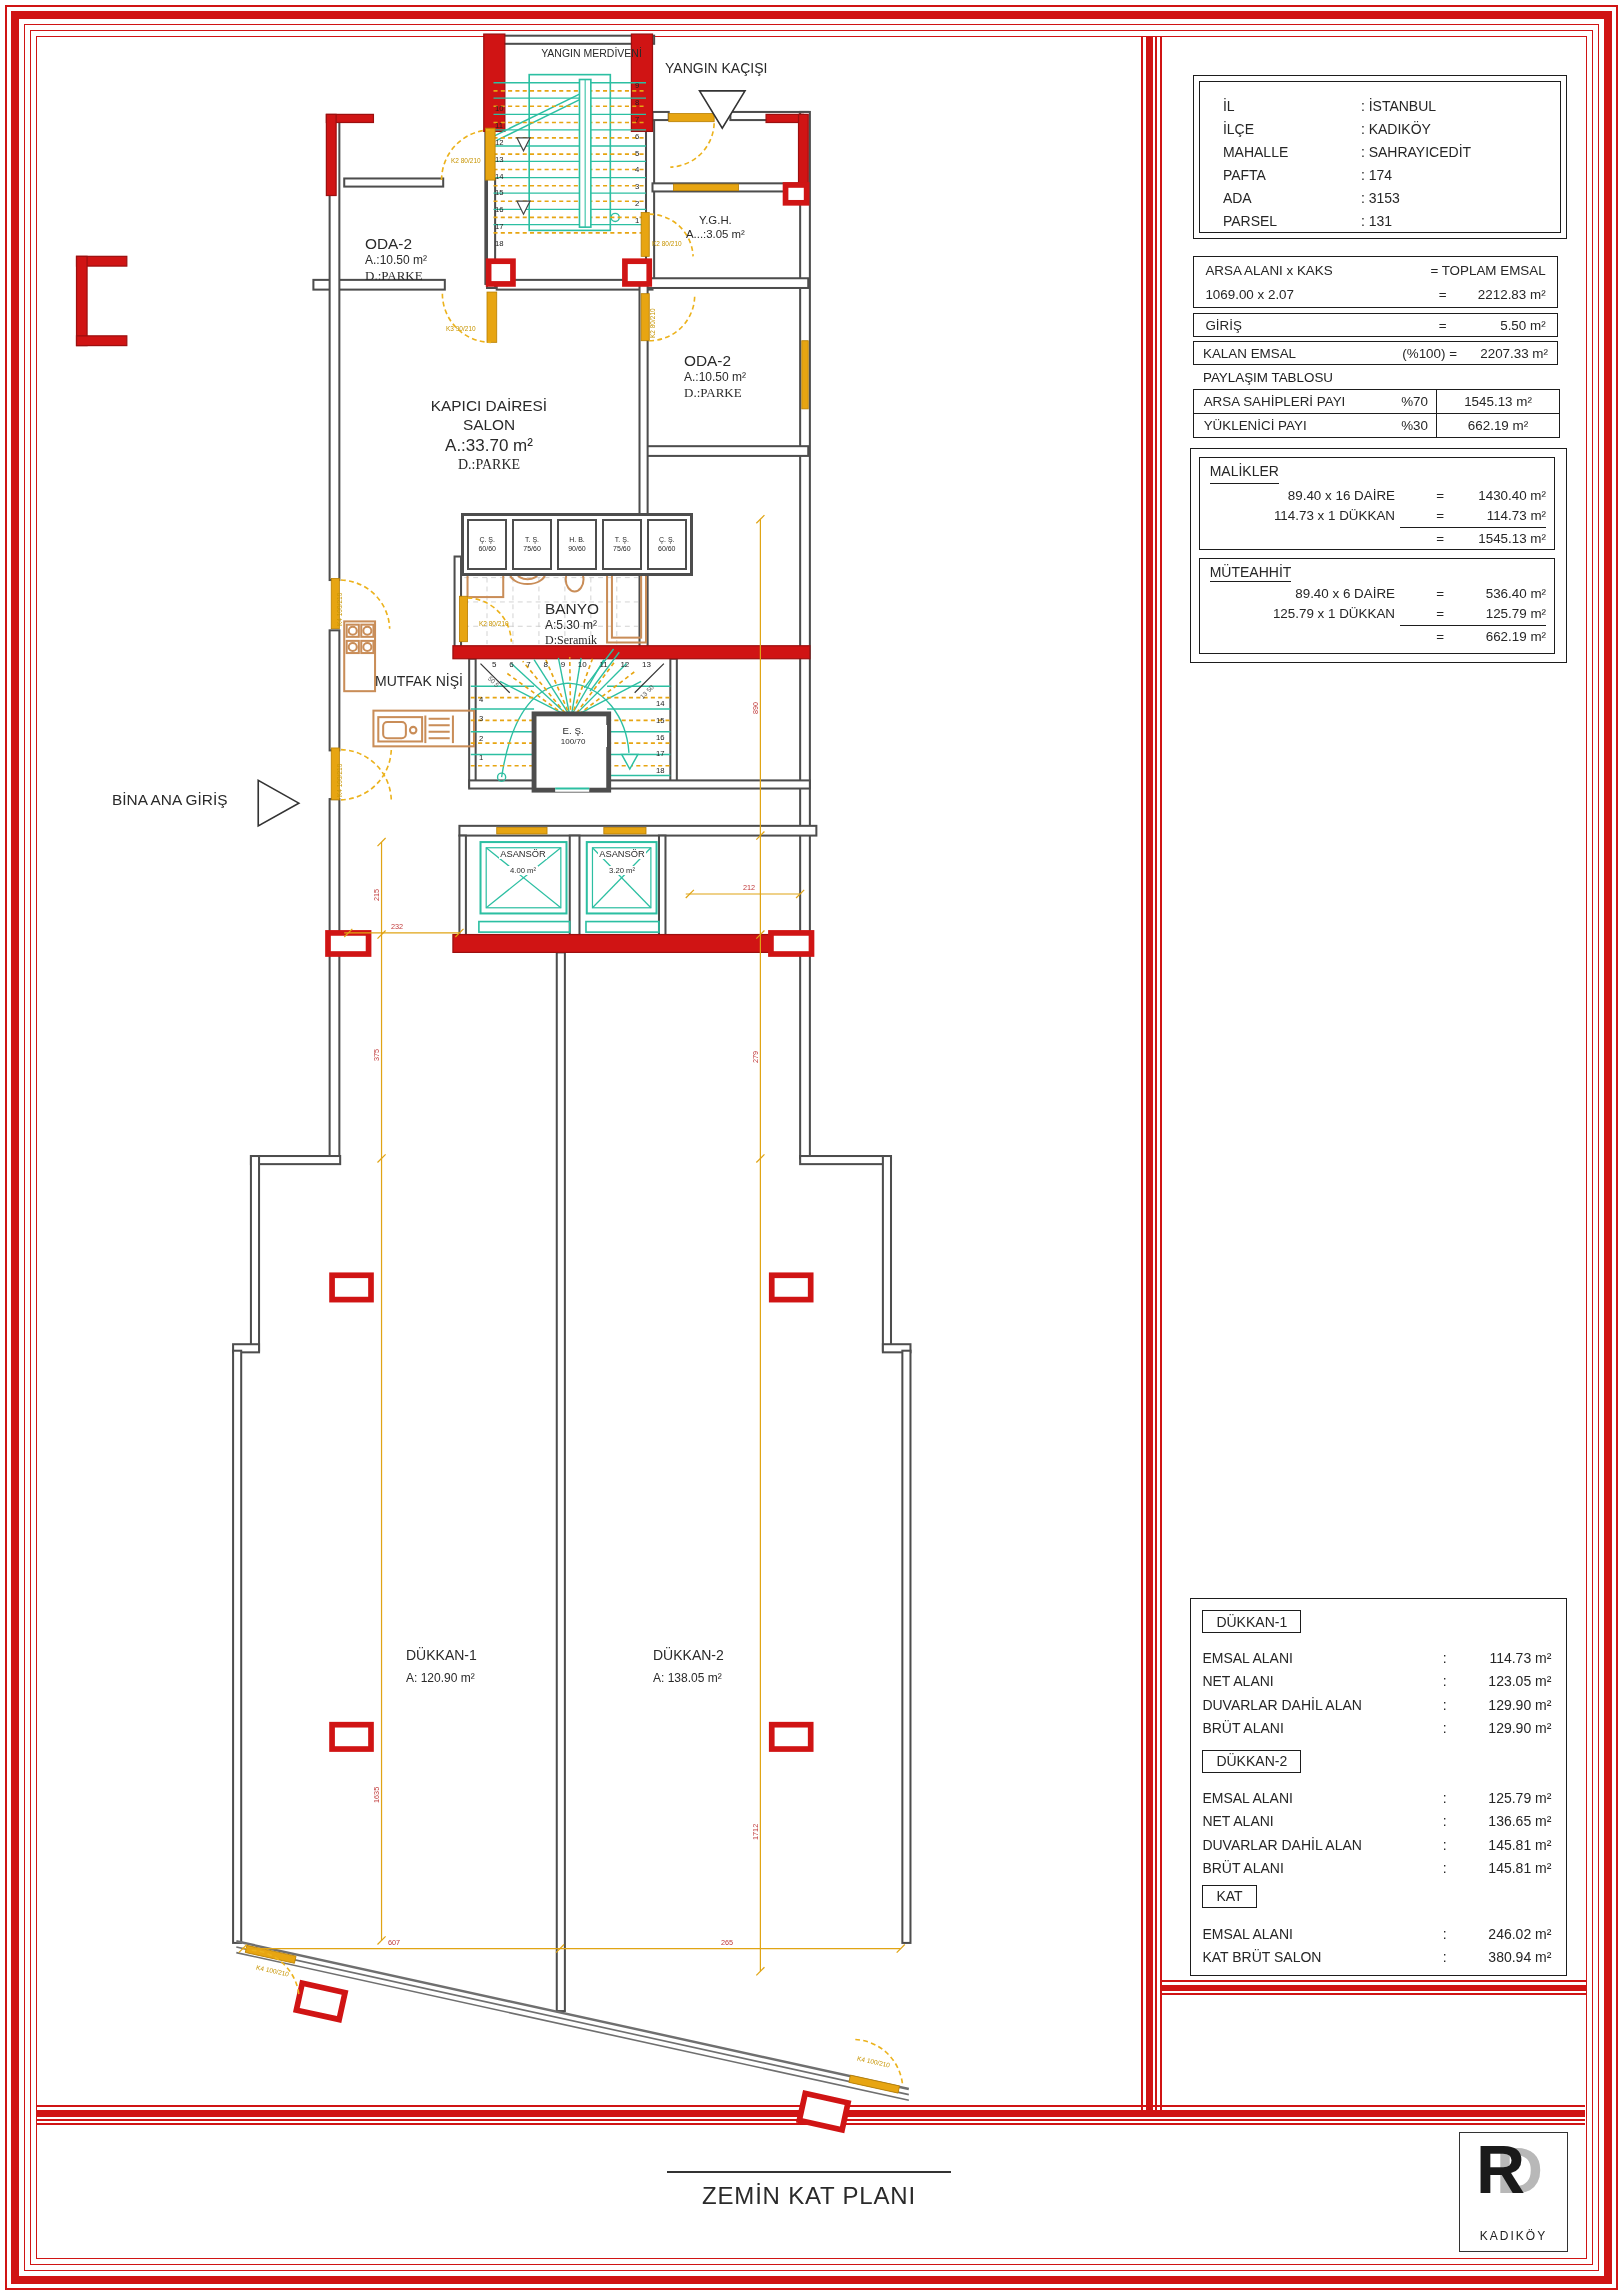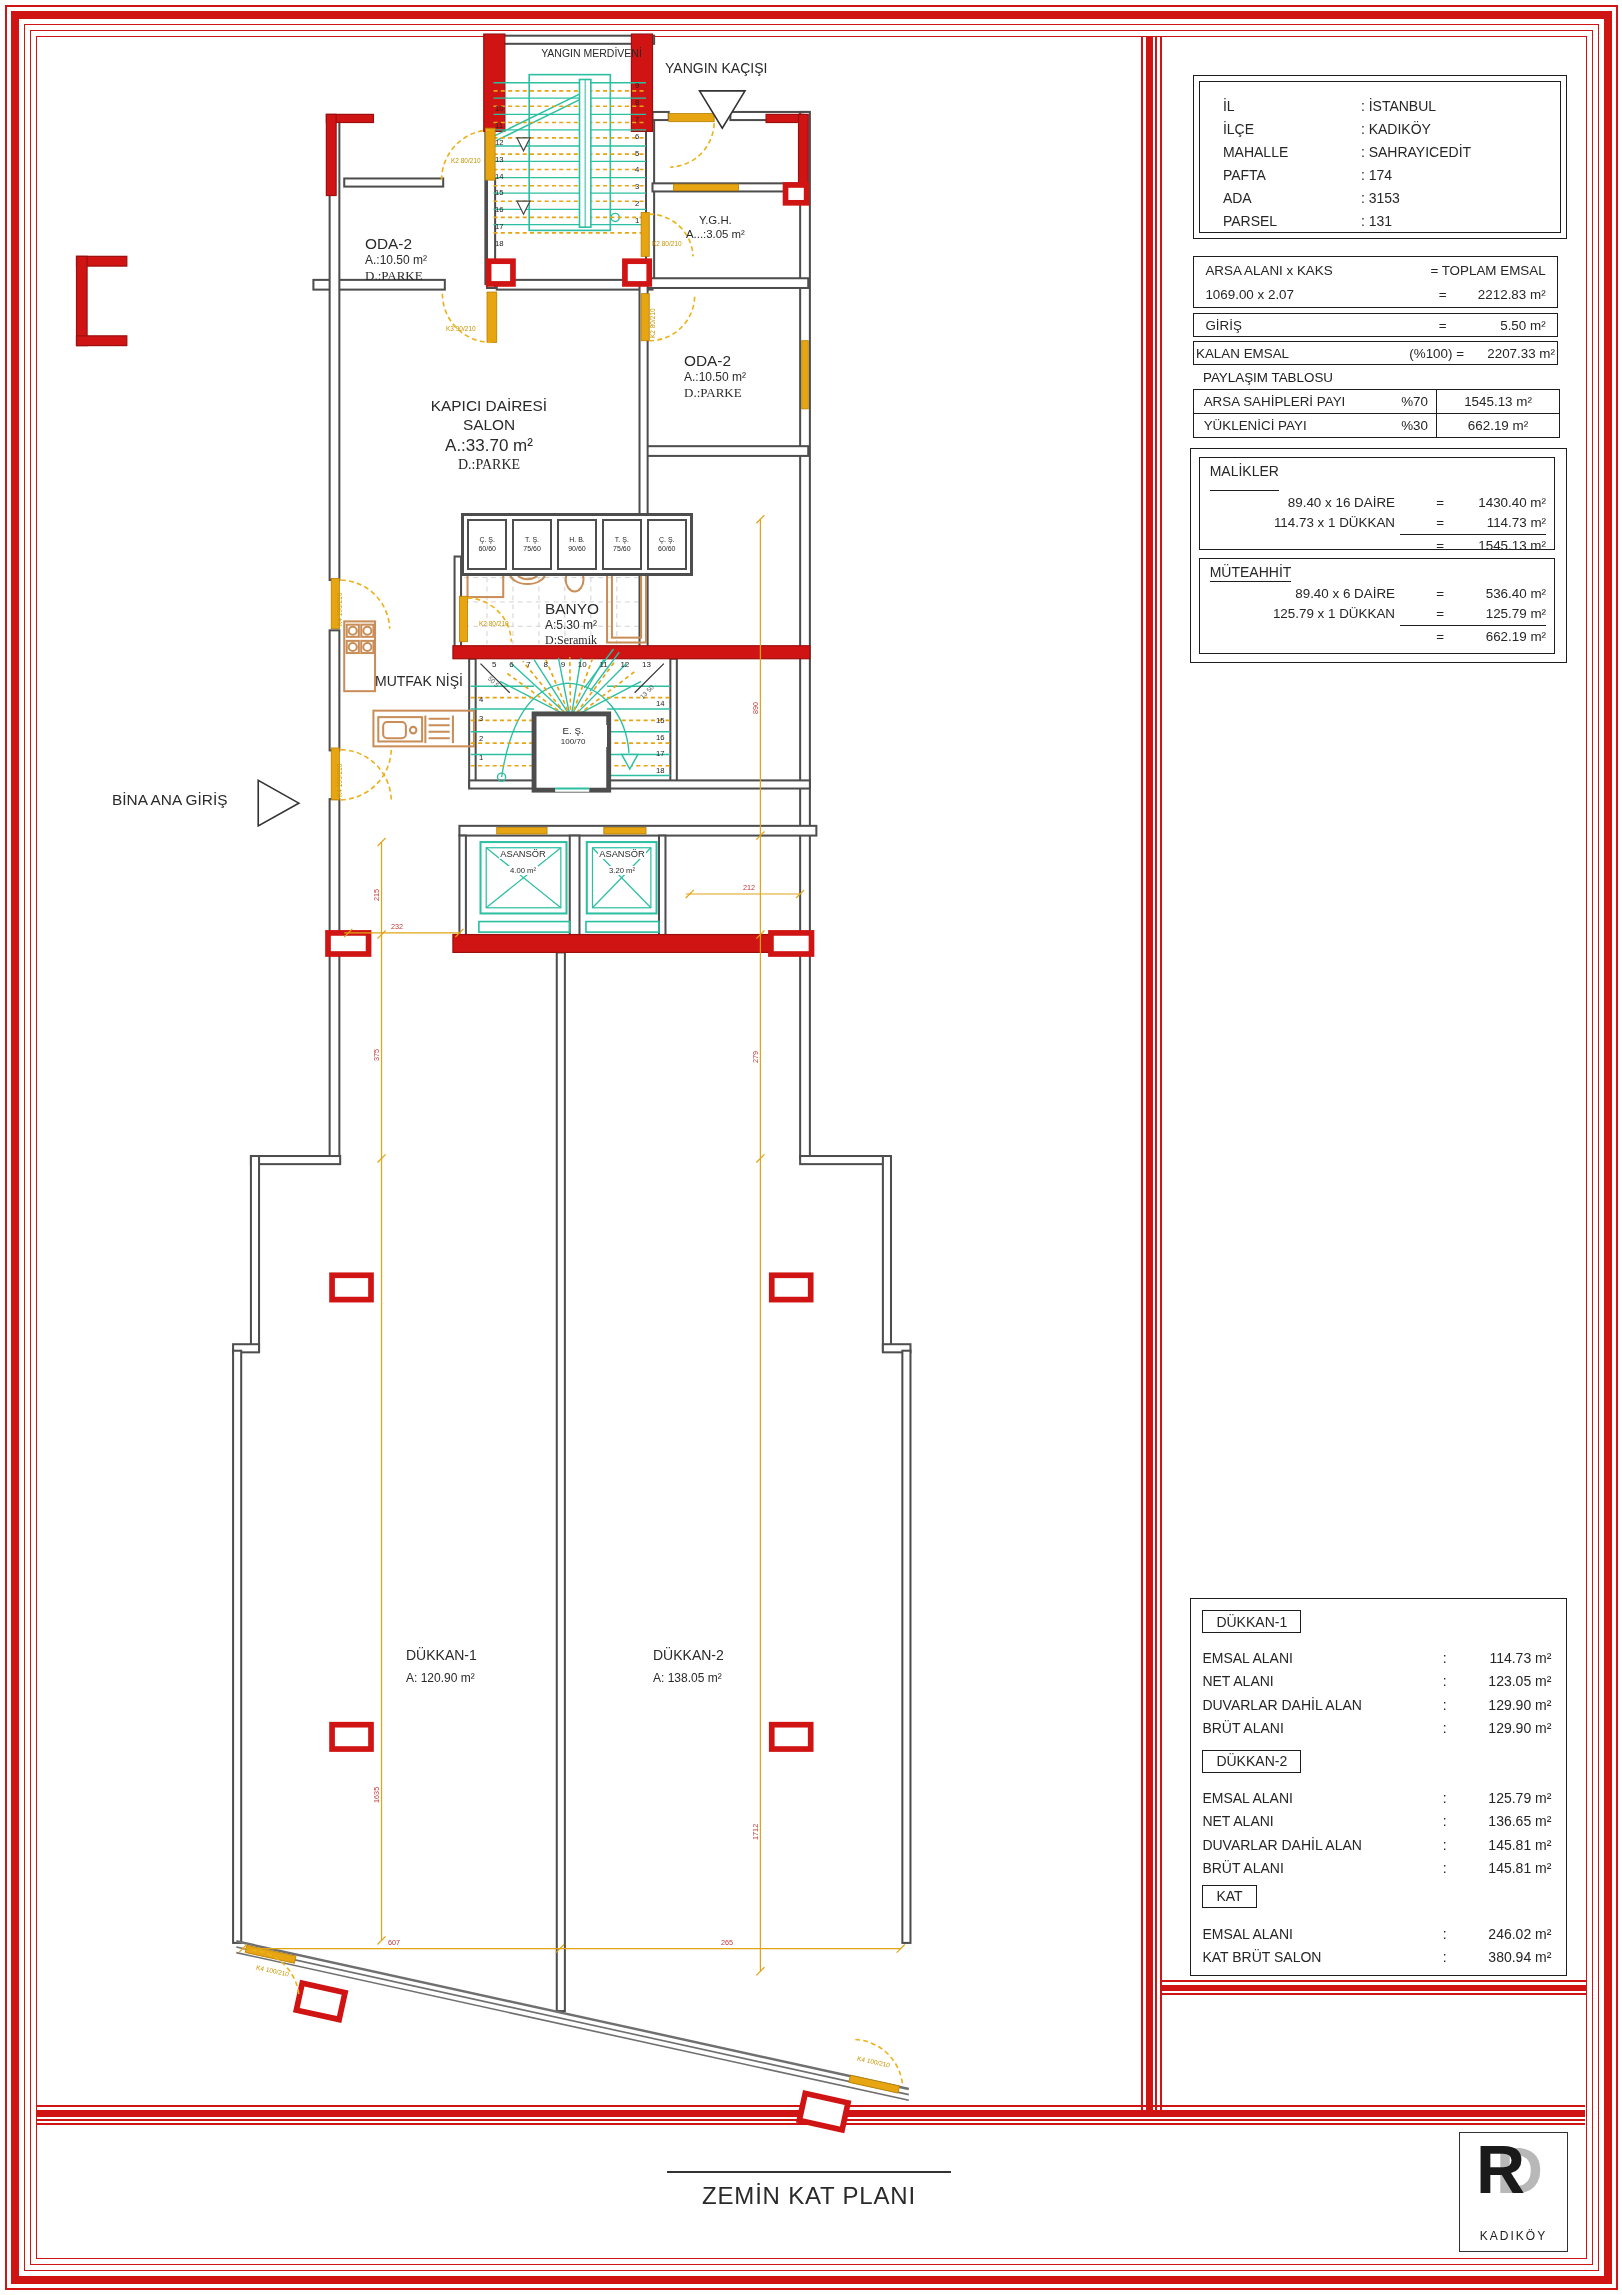--- a/index.html
+++ b/index.html
@@ -554,21 +554,21 @@
       <span style="flex:1">1069.00 x 2.07</span>
       <span style="width:24px;text-align:center">=</span>
       <span style="width:91px;text-align:right">2212.83 m²</span>
     </div>
   </div>
   <div class="box trow" style="left:1193px;top:313px;width:365px;height:24px;padding:0 11.4px;box-sizing:border-box;font-size:13.4px">
     <span style="flex:1">GİRİŞ</span>
     <span style="width:24px;text-align:center">=</span>
     <span style="width:91px;text-align:right">5.50 m²</span>
   </div>
-  <div class="box trow" style="left:1193px;top:341px;width:365px;height:24px;padding:0 2px;box-sizing:border-box;font-size:13.4px">
+  <div class="box trow" style="left:1193px;top:341px;width:365px;height:24px;padding:0 9px;box-sizing:border-box;font-size:13.4px">
     <span style="flex:1">KALAN EMSAL</span>
     <span style="width:73px;text-align:right">(%100) =</span>
     <span style="width:91px;text-align:right">2207.33 m²</span>
   </div>
   <div class="lbl" style="left:1203px;top:370px;font-size:13.4px;color:#1d1d1d">PAYLAŞIM TABLOSU</div>
   <div class="box" style="left:1193px;top:389px;width:365px;height:47px">
 
       <div class="trow" style="height:23px;font-size:13.4px;border-bottom:0.8px solid #1d1d1d">
         <span style="flex:1;padding-left:9.7px">ARSA SAHİPLERİ PAYI</span>
         <span style="width:49px;text-align:right;padding-right:8px;border-right:1.6px solid #1d1d1d;height:100%;display:flex;align-items:center;justify-content:flex-end">%70</span>
@@ -577,21 +577,21 @@
 
       <div class="trow" style="height:23px;font-size:13.4px;border-bottom:0.8px solid #1d1d1d">
         <span style="flex:1;padding-left:9.7px">YÜKLENİCİ PAYI</span>
         <span style="width:49px;text-align:right;padding-right:8px;border-right:1.6px solid #1d1d1d;height:100%;display:flex;align-items:center;justify-content:flex-end">%30</span>
         <span style="width:122px;text-align:center">662.19 m²</span>
       </div>
     </div>
 
   <div class="box" style="left:1190px;top:448px;width:375px;height:213px">
     <div class="box" style="left:8px;top:8px;width:354px;height:91px">
-      <span style="display:inline-block;margin:4.9px 0 1.6px 9.7px;font-size:14px;border-bottom:1.6px solid #1d1d1d;padding-bottom:11px">MALİKLER</span>
+      <span style="display:inline-block;margin:4.9px 0 1.6px 9.7px;font-size:14px;border-bottom:1.6px solid #1d1d1d;padding-bottom:4px">MALİKLER</span>
       <div>
 
           <div class="trow" style="height:20px;font-size:13.4px;padding:0 8px">
             <span style="width:187px;text-align:right">89.40 x 16 DAİRE</span>
             <span style="flex:1"></span>
             <span style="width:19.5px;text-align:center">=</span>
             <span style="width:96px;text-align:right">1430.40 m²</span>
           </div>
 
           <div class="trow" style="height:20px;font-size:13.4px;padding:0 8px">

